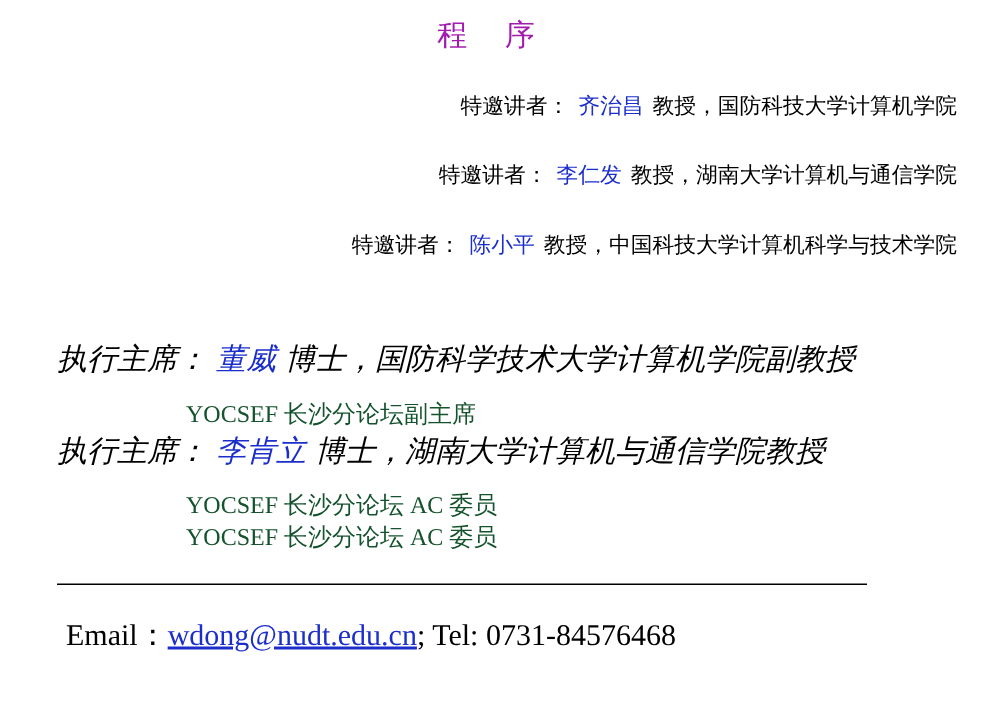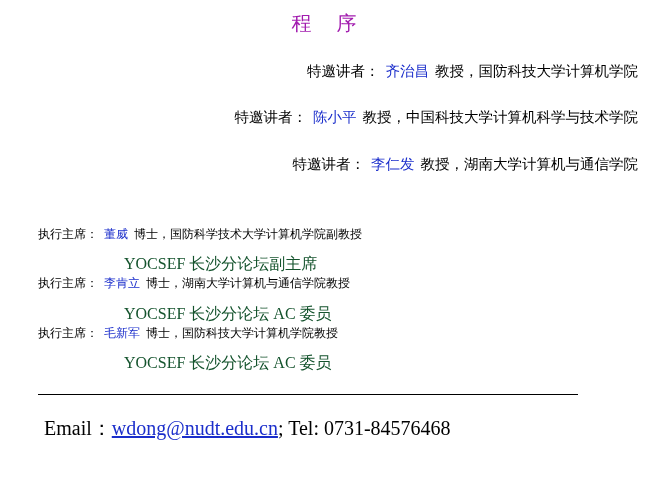--- a/index.html
+++ b/index.html
@@ -50,24 +50,25 @@
     margin-left: 6px;
     margin-right: 6px;
   }
   .affil {
     color: #000000;
   }
   .spacer {
     height: 26px;
   }
   .chair-row {
-    font-size: 12px;
+    font-size: 20px;
     line-height: 1.45;
     margin-bottom: 11px;
     white-space: nowrap;
+    font-style: italic;
   }
   .chair-sub {
     padding-left: 86px;
     color: #14532d;
   }
   .rule {
     border: none;
     border-top: 1px solid #000000;
     margin: 20px 0 0 38px;
     width: 540px;
@@ -94,47 +95,44 @@
 
   <h1 class="title">程 序</h1>
 
   <div class="content">
 
     <div class="speaker-row">
       <span class="label">特邀讲者：</span><span class="name">齐治昌</span><span class="affil">教授，国防科技大学计算机学院</span>
     </div>
 
     <div class="speaker-row">
-      <span class="label">特邀讲者：</span><span class="name">陈小平</span><span class="affil">教授，中国科技大学计算机科学与技术学院</span>
+      <span class="label">特邀讲者：</span><span class="name">李仁发</span><span class="affil">教授，湖南大学计算机与通信学院</span>
     </div>
 
     <div class="speaker-row">
-      <span class="label">特邀讲者：</span><span class="name">李仁发</span><span class="affil">教授，湖南大学计算机与通信学院</span>
+      <span class="label">特邀讲者：</span><span class="name">陈小平</span><span class="affil">教授，中国科技大学计算机科学与技术学院</span>
     </div>
 
     <div class="spacer"></div>
 
     <div class="chair-block">
       <div class="chair-row">
         <span class="label">执行主席：</span><span class="name">董威</span><span class="affil">博士，国防科学技术大学计算机学院副教授</span>
       </div>
       <div class="chair-sub">YOCSEF 长沙分论坛副主席</div>
     </div>
 
     <div class="chair-block">
       <div class="chair-row">
         <span class="label">执行主席：</span><span class="name">李肯立</span><span class="affil">博士，湖南大学计算机与通信学院教授</span>
       </div>
       <div class="chair-sub">YOCSEF 长沙分论坛 AC 委员</div>
     </div>
 
     <div class="chair-block">
-      <div class="chair-row">
-        <span class="label">执行主席：</span><span class="name">毛新军</span><span class="affil">博士，国防科技大学计算机学院教授</span>
-      </div>
       <div class="chair-sub">YOCSEF 长沙分论坛 AC 委员</div>
     </div>
 
   </div>
 
   <hr class="rule">
 
   <div class="footer">
     <span class="email-label">Email：</span><a class="email" href="#">wdong@nudt.edu.cn</a><span>; Tel: 0731-84576468</span>
   </div>

